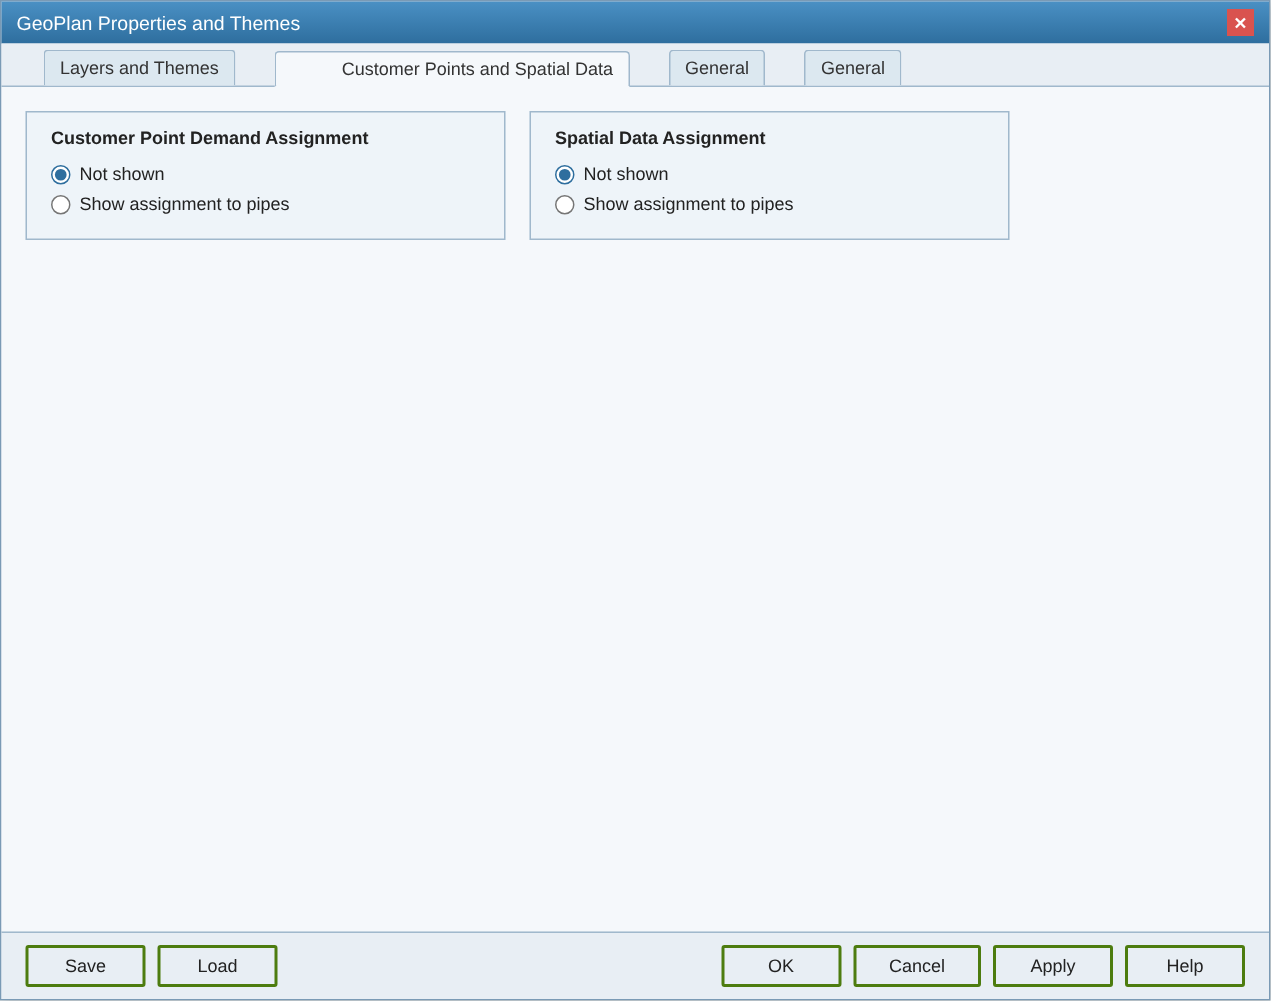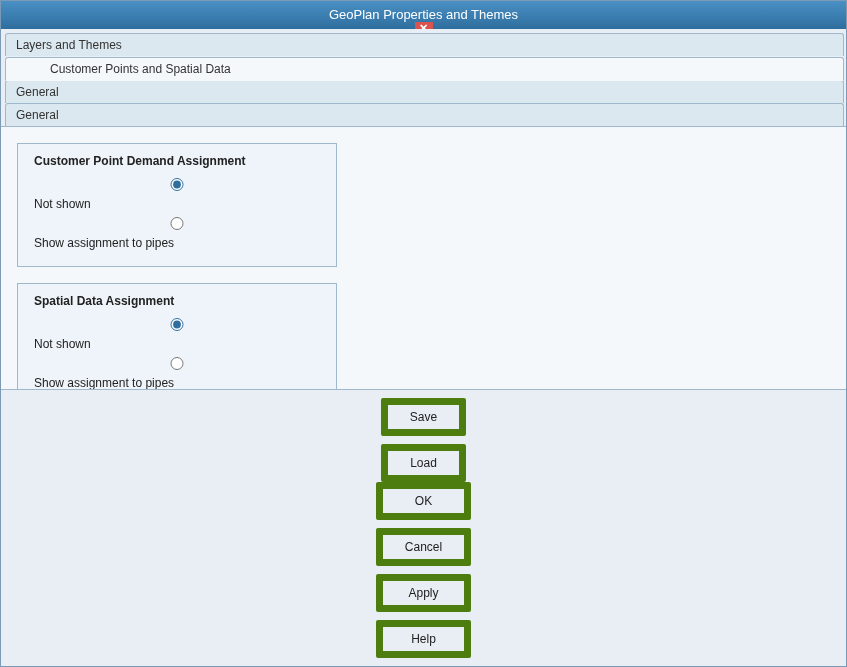--- a/index.html
+++ b/index.html
@@ -1,15 +1,15 @@
 <!DOCTYPE html>
 <html><head>
   <meta charset="utf-8">
   <style>
-    * { box-sizing: border-box; margin: 0; padding: 0; flex-direction: column; }
+    * { box-sizing: border-box; margin: 0; padding: 0; }
 
     body {
       font-family: 'Segoe UI', Tahoma, Geneva, Verdana, sans-serif;
       font-size: 13px;
       background: #c0c0c0;
       display: flex;
       justify-content: center;
       align-items: center;
       height: 100vh;
     }
@@ -64,20 +64,21 @@
     .tab {
       padding: 4px 10px;
       border: 1px solid #a0b8cc;
       border-bottom: none;
       background: #dce8f0;
       cursor: pointer;
       font-size: 12px;
       color: #333;
       margin-right: 2px;
       border-radius: 3px 3px 0 0;
+      margin-left: 24px;
     }
 
     .tab.active {
       background: #f5f8fb;
       border-bottom: 1px solid #f5f8fb;
       font-weight: normal;
       z-index: 1;
       position: relative;
       top: 1px;
       padding-left: 44px;
@@ -110,20 +111,21 @@
     }
 
     .radio-group {
       display: flex;
       flex-direction: column;
       gap: 6px;
     }
 
     .radio-item {
       display: flex;
+      align-items: center;
       gap: 6px;
       font-size: 12px;
       color: #222;
       cursor: pointer;
     }
 
     .radio-item input[type="radio"] {
       accent-color: #2e6e9e;
       cursor: pointer;
     }
@@ -143,21 +145,21 @@
     }
 
     .footer-right {
       display: flex;
       gap: 8px;
     }
 
     .btn {
       padding: 5px 22px;
       font-size: 12px;
-      border: 7px solid #4d7c0f;
+      border: 2px solid #4d7c0f;
       background: #e8eef4;
       cursor: pointer;
       color: #222;
       border-radius: 2px;
       min-width: 80px;
     }
   </style>
 </head>
 <body>
 

